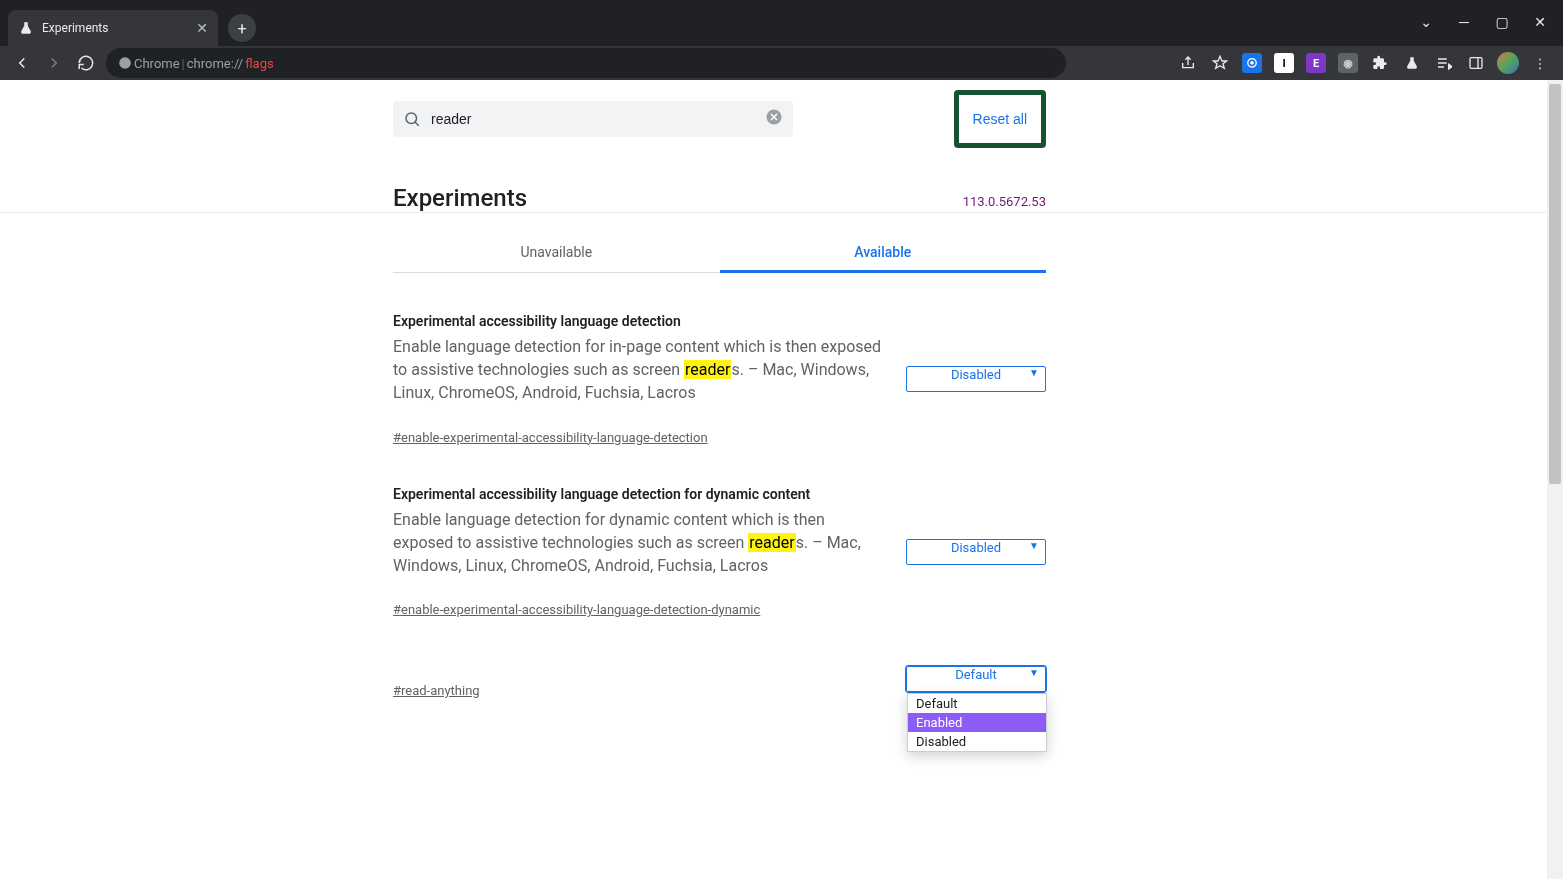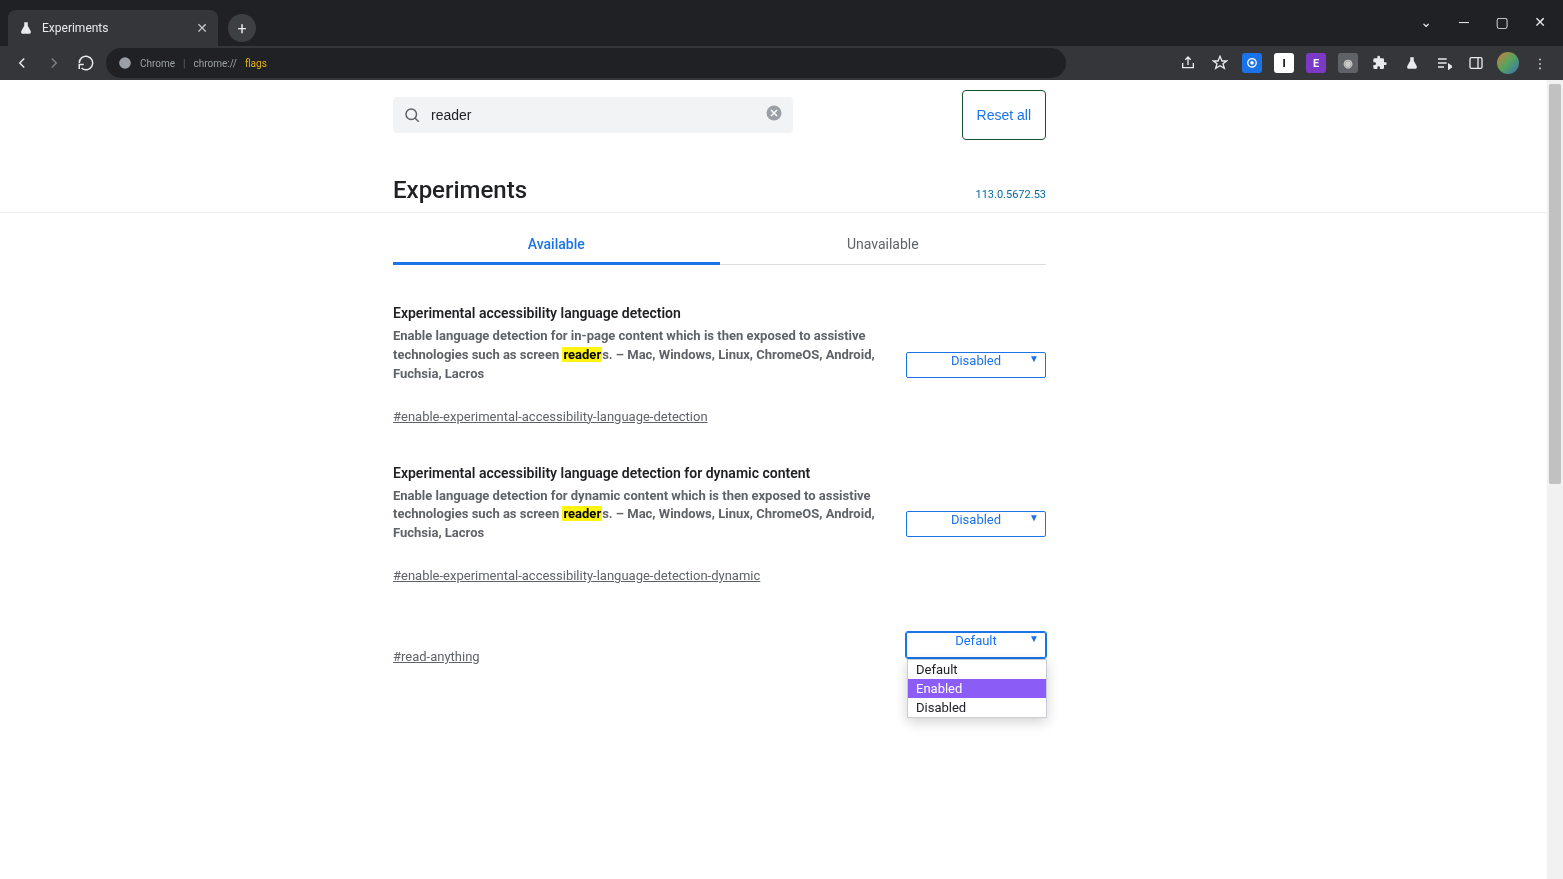--- a/index.html
+++ b/index.html
@@ -45,27 +45,27 @@
   .window-controls div {
     width:34px; height:28px; display:flex; align-items:center; justify-content:center;
     color:#e8eaed; font-size:14px;
   }
   .addrbar {
     background:#35363a; height:34px; display:flex; align-items:center; padding:0 10px; gap:8px;
   }
   .nav-icon { width:24px; height:24px; display:flex; align-items:center; justify-content:center; color:#e8eaed; }
   .url-pill {
     background:#202124; border-radius:16px; height:28px; display:flex; align-items:center;
-    flex:0 0 auto; padding:15px 12px; color:#9aa0a6; font-size:10px; gap:8px;
+    flex:0 0 auto; padding:15px 12px; color:#9aa0a6; font-size:13px; gap:2px;
     width: 960px;
   }
   .url-pill .chrome-chip { color:#9aa0a6; }
   .url-pill .sep { color:#5f6368; }
   .url-pill .scheme { color:#9aa0a6; }
-  .url-pill .bold { color:#eab308; }
+  .url-pill .bold { color:#ef4444; }
   .right-icons { margin-left:auto; display:flex; gap:6px; align-items:center; }
   .right-icons .ic { width:26px;height:26px;display:flex;align-items:center;justify-content:center;color:#e8eaed;font-size:13px; }
   .ext-badge { width:20px; height:20px; border-radius:3px; display:flex;align-items:center;justify-content:center;font-size:11px;font-weight:bold; }
   .avatar { width:22px;height:22px;border-radius:50%;background:linear-gradient(135deg,#d47b3f,#56a35e,#3a6fb7); }
 
   
   .page {
     position:absolute; top:80px; left:0; right:0; bottom:0; background:#fff;
     overflow:auto;
   }
@@ -82,43 +82,43 @@
     background:#f1f3f4; border-radius:4px; height:36px;
     display:flex; align-items:center; padding:0 10px; gap:10px;
     color:#5f6368;
   }
   .search input {
     border:none; background:transparent; outline:none; font-size:14px; color:#202124; flex:1;
   }
   .search .clear { color:#9aa0a6; font-size:18px; cursor:pointer; }
   .reset-btn {
     margin-left:auto;
-    border:1px solid #14532d; border-radius:4px; padding:16px 14px;
+    border:5px solid #14532d; border-radius:4px; padding:16px 14px;
     color:#1a73e8; background:#fff; font-size:14px; cursor:pointer;
   }
   .header-row {
     display:flex; align-items:baseline; margin-top:36px;
   }
   .header-row h1 { font-size:24px; font-weight:500; color:#202124; }
-  .version { margin-left:auto; color:#0369a1; font-size:11px; }
+  .version { margin-left:auto; color:#701a75; font-size:13px; }
   .tabs {
     display:flex; margin-top:22px; border-bottom:1px solid #dadce0;
   }
   .tabs .tab-item {
     flex:1; text-align:center; padding:10px 0; font-size:14px; color:#5f6368; cursor:pointer;
   }
   .tabs .tab-item.active { color:#1a73e8; border-bottom:3px solid #1a73e8; margin-bottom:-1px; font-weight:500; }
   .divider-full {
     position:absolute; left:0; right:0; top:132px; border-bottom:1px solid #eceef0;
   }
 
   .flag { display:flex; gap:20px; margin-top:40px; }
   .flag-left { flex: 0 0 490px; }
   .flag-title { font-size:14px; font-weight:600; color:#202124; margin-bottom:6px; }
-  .flag-desc { font-size:13px; color:#5f6368; line-height:1.45;font-weight:bold; }
+  .flag-desc { font-size:16px; color:#5f6368; line-height:1.45; }
   .flag-hash { font-size:13px; color:#5f6368; text-decoration:underline; margin-top:6px; display:inline-block; }
   mark { background:#fef311; color:#000; padding:0 1px; }
   .flag-right { flex:1; display:flex; align-items:center; justify-content:flex-end; position:relative; }
   .select {
     width:140px; height:26px; border:1px solid #1a73e8; border-radius:2px;
     color:#1a73e8; font-size:13px; display:flex; align-items:flex-start; justify-content:center;
     position:relative; background:#fff; cursor:pointer;
   }
   .select.focused { outline:1px solid #1a73e8; }
   .select .arrow { position:absolute; right:6px; font-size:10px; color:#1a73e8; }
@@ -256,22 +256,22 @@
       </div>
       <button class="reset-btn">Reset all</button>
     </div>
 
     <div class="header-row">
       <h1>Experiments</h1>
       <div class="version">113.0.5672.53</div>
     </div>
 
     <div class="tabs">
+      <div class="tab-item">Unavailable</div>
       <div class="tab-item active">Available</div>
-      <div class="tab-item">Unavailable</div>
     </div>
 
     <div id="flags-container">
         <div class="flag">
           <div class="flag-left"><div class="flag-title">Experimental accessibility language detection</div><div class="flag-desc">Enable language detection for in-page content which is then exposed to assistive technologies such as screen <mark>reader</mark>s. – Mac, Windows, Linux, ChromeOS, Android, Fuchsia, Lacros</div><br><a class="flag-hash">#enable-experimental-accessibility-language-detection</a></div>
           <div class="flag-right">
             <div class="select">
               <span>Disabled</span>
               <span class="arrow">▼</span>
             </div>

